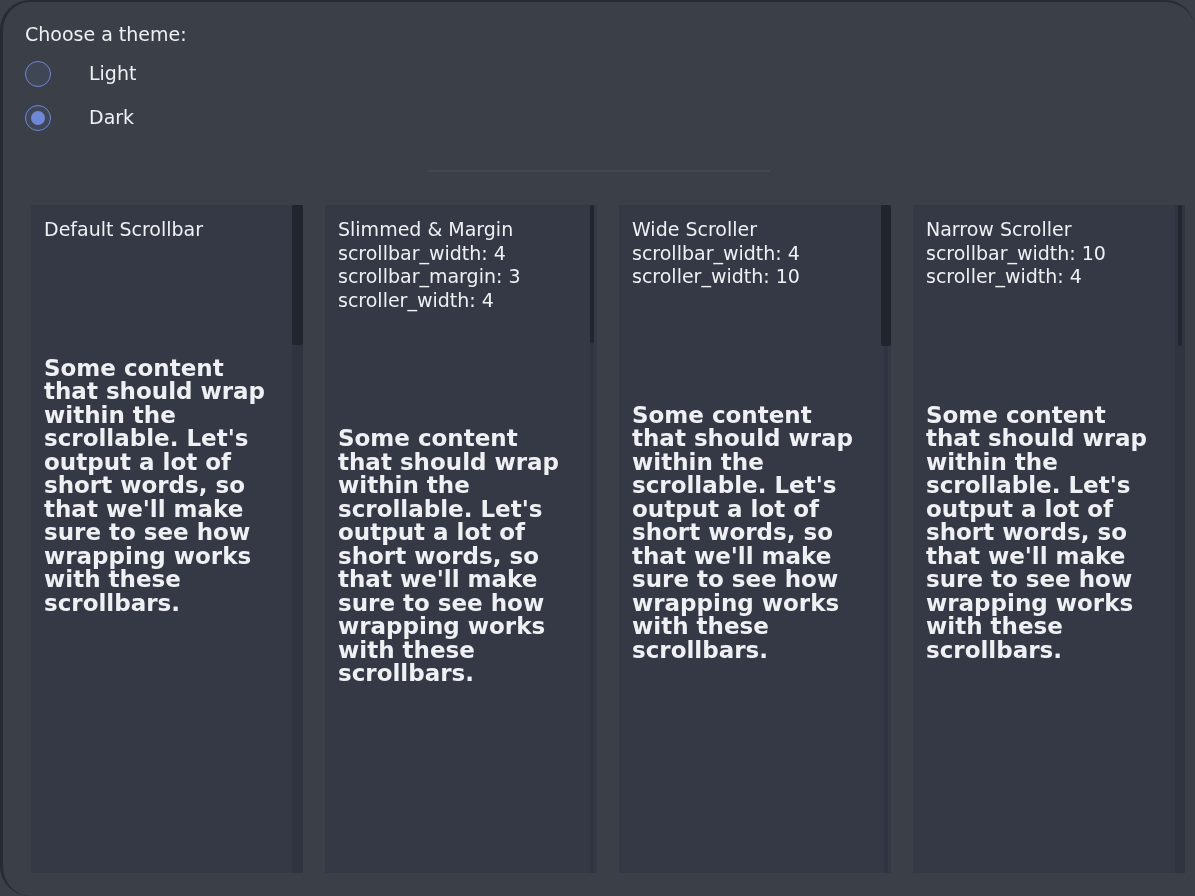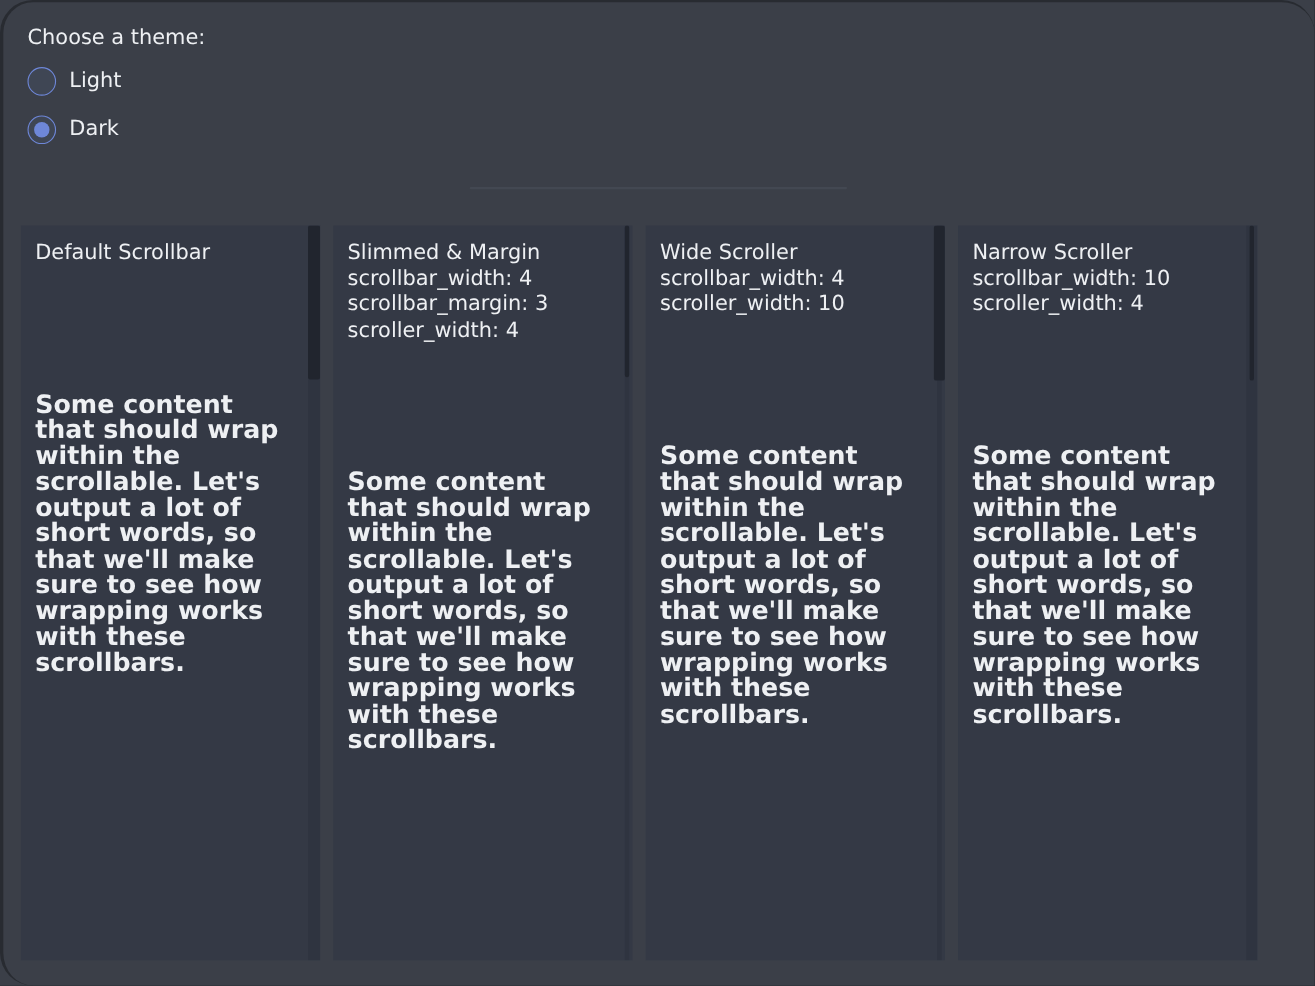--- a/index.html
+++ b/index.html
@@ -34,21 +34,21 @@
   
   .chooser { padding: 21px 0 0 22px; }
   .chooser-label {
     font-size: 19px;
     line-height: 23.5px;
     margin-bottom: 13px;
   }
   .radio-row {
     display: flex;
     align-items: center;
-    gap: 12px;
+    gap: 38px;
     height: 29px;
     margin-bottom: 15px;
     cursor: pointer;
   }
   .radio {
     position: relative;
     width: 26px;
     height: 26px;
     border: 1.5px solid var(--accent);
     border-radius: 50%;
@@ -72,23 +72,23 @@
     width: 343px;
     height: 2px;
     background: var(--divider);
     opacity: 0.75;
     border-radius: 1px;
   }
   
   .grid {
     position: absolute;
     top: 203px;
-    left: 16px;
+    left: 28px;
     display: flex;
-    gap: 12px;
+    gap: 22px;
   }
   .panel {
     position: relative;
     width: 272px;
     height: 668px;
     background: var(--panel-bg);
     overflow: hidden;
   }
   .panel-content { padding: 13px; }
   .panel-title {

